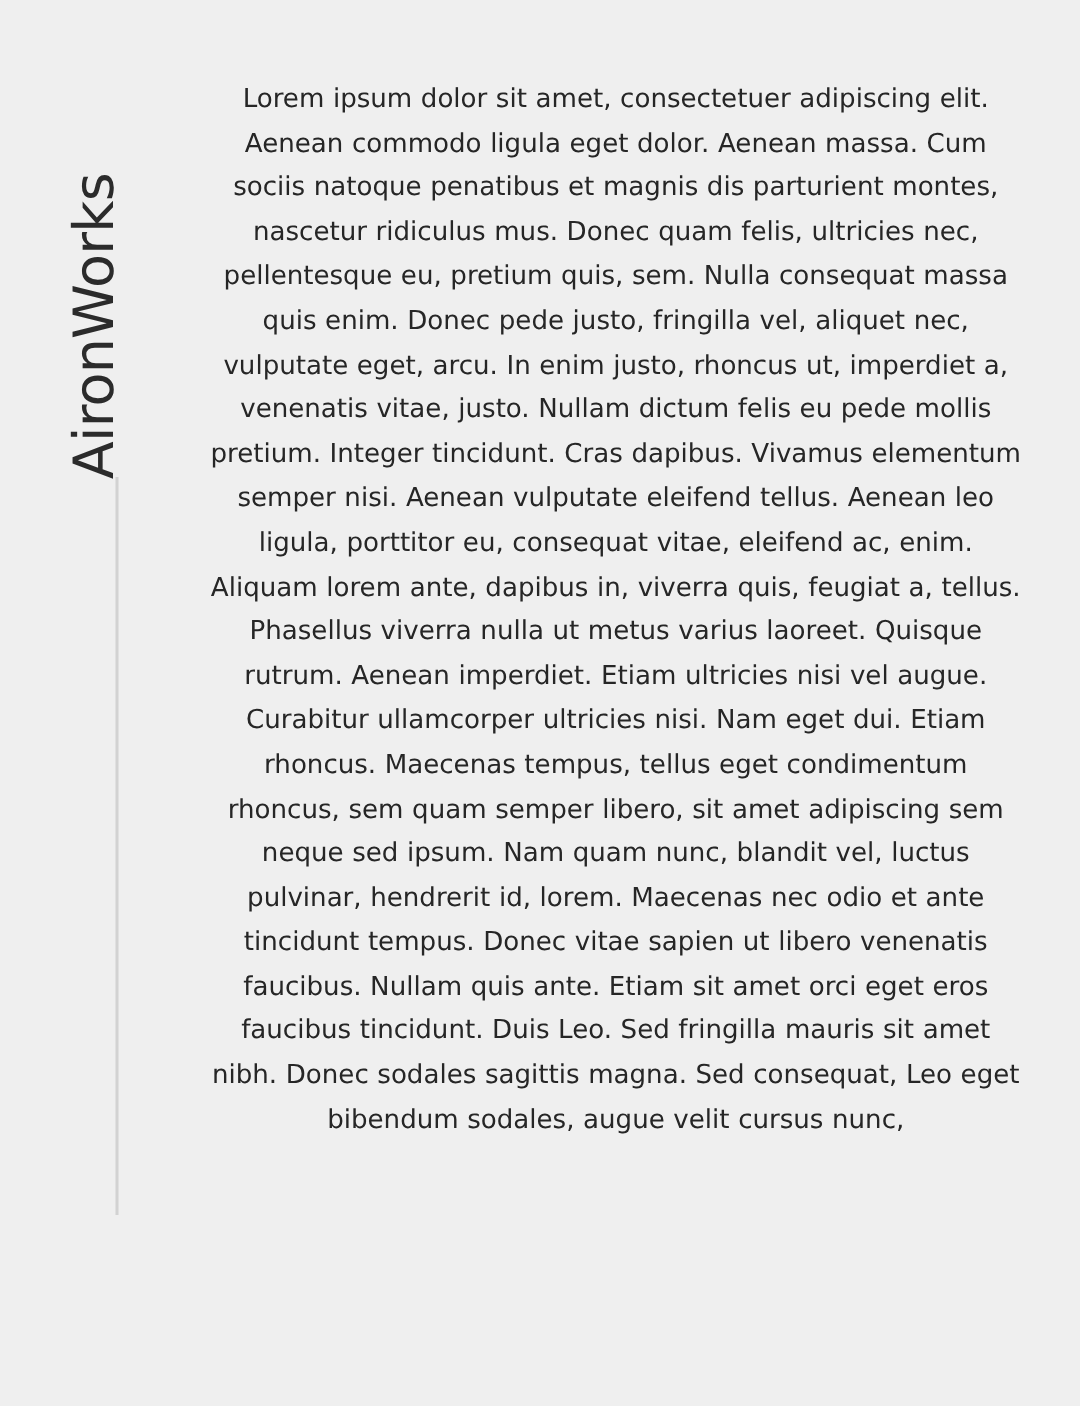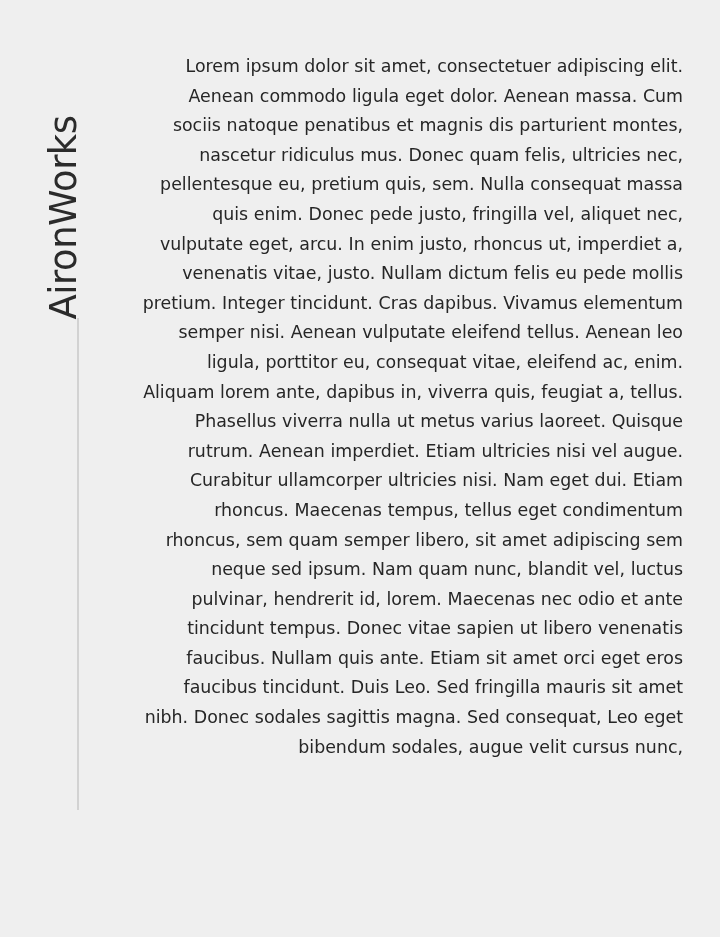--- a/index.html
+++ b/index.html
@@ -54,21 +54,21 @@
     left: 138px;
     top: 52px;
     width: 545px;
   }
   .body-text {
     margin: 0;
     font-family: "DejaVu Sans", sans-serif;
     font-size: 17.4px;
     line-height: 29.6px;
     color: #262626;
-    text-align: right;
+    text-align: center;
     word-spacing: 0.2px;
   }
 </style>
 </head>
 <body>
 
 <div class="page">
 
   <div class="sidebar">
     <div class="brand">AironWorks</div>

